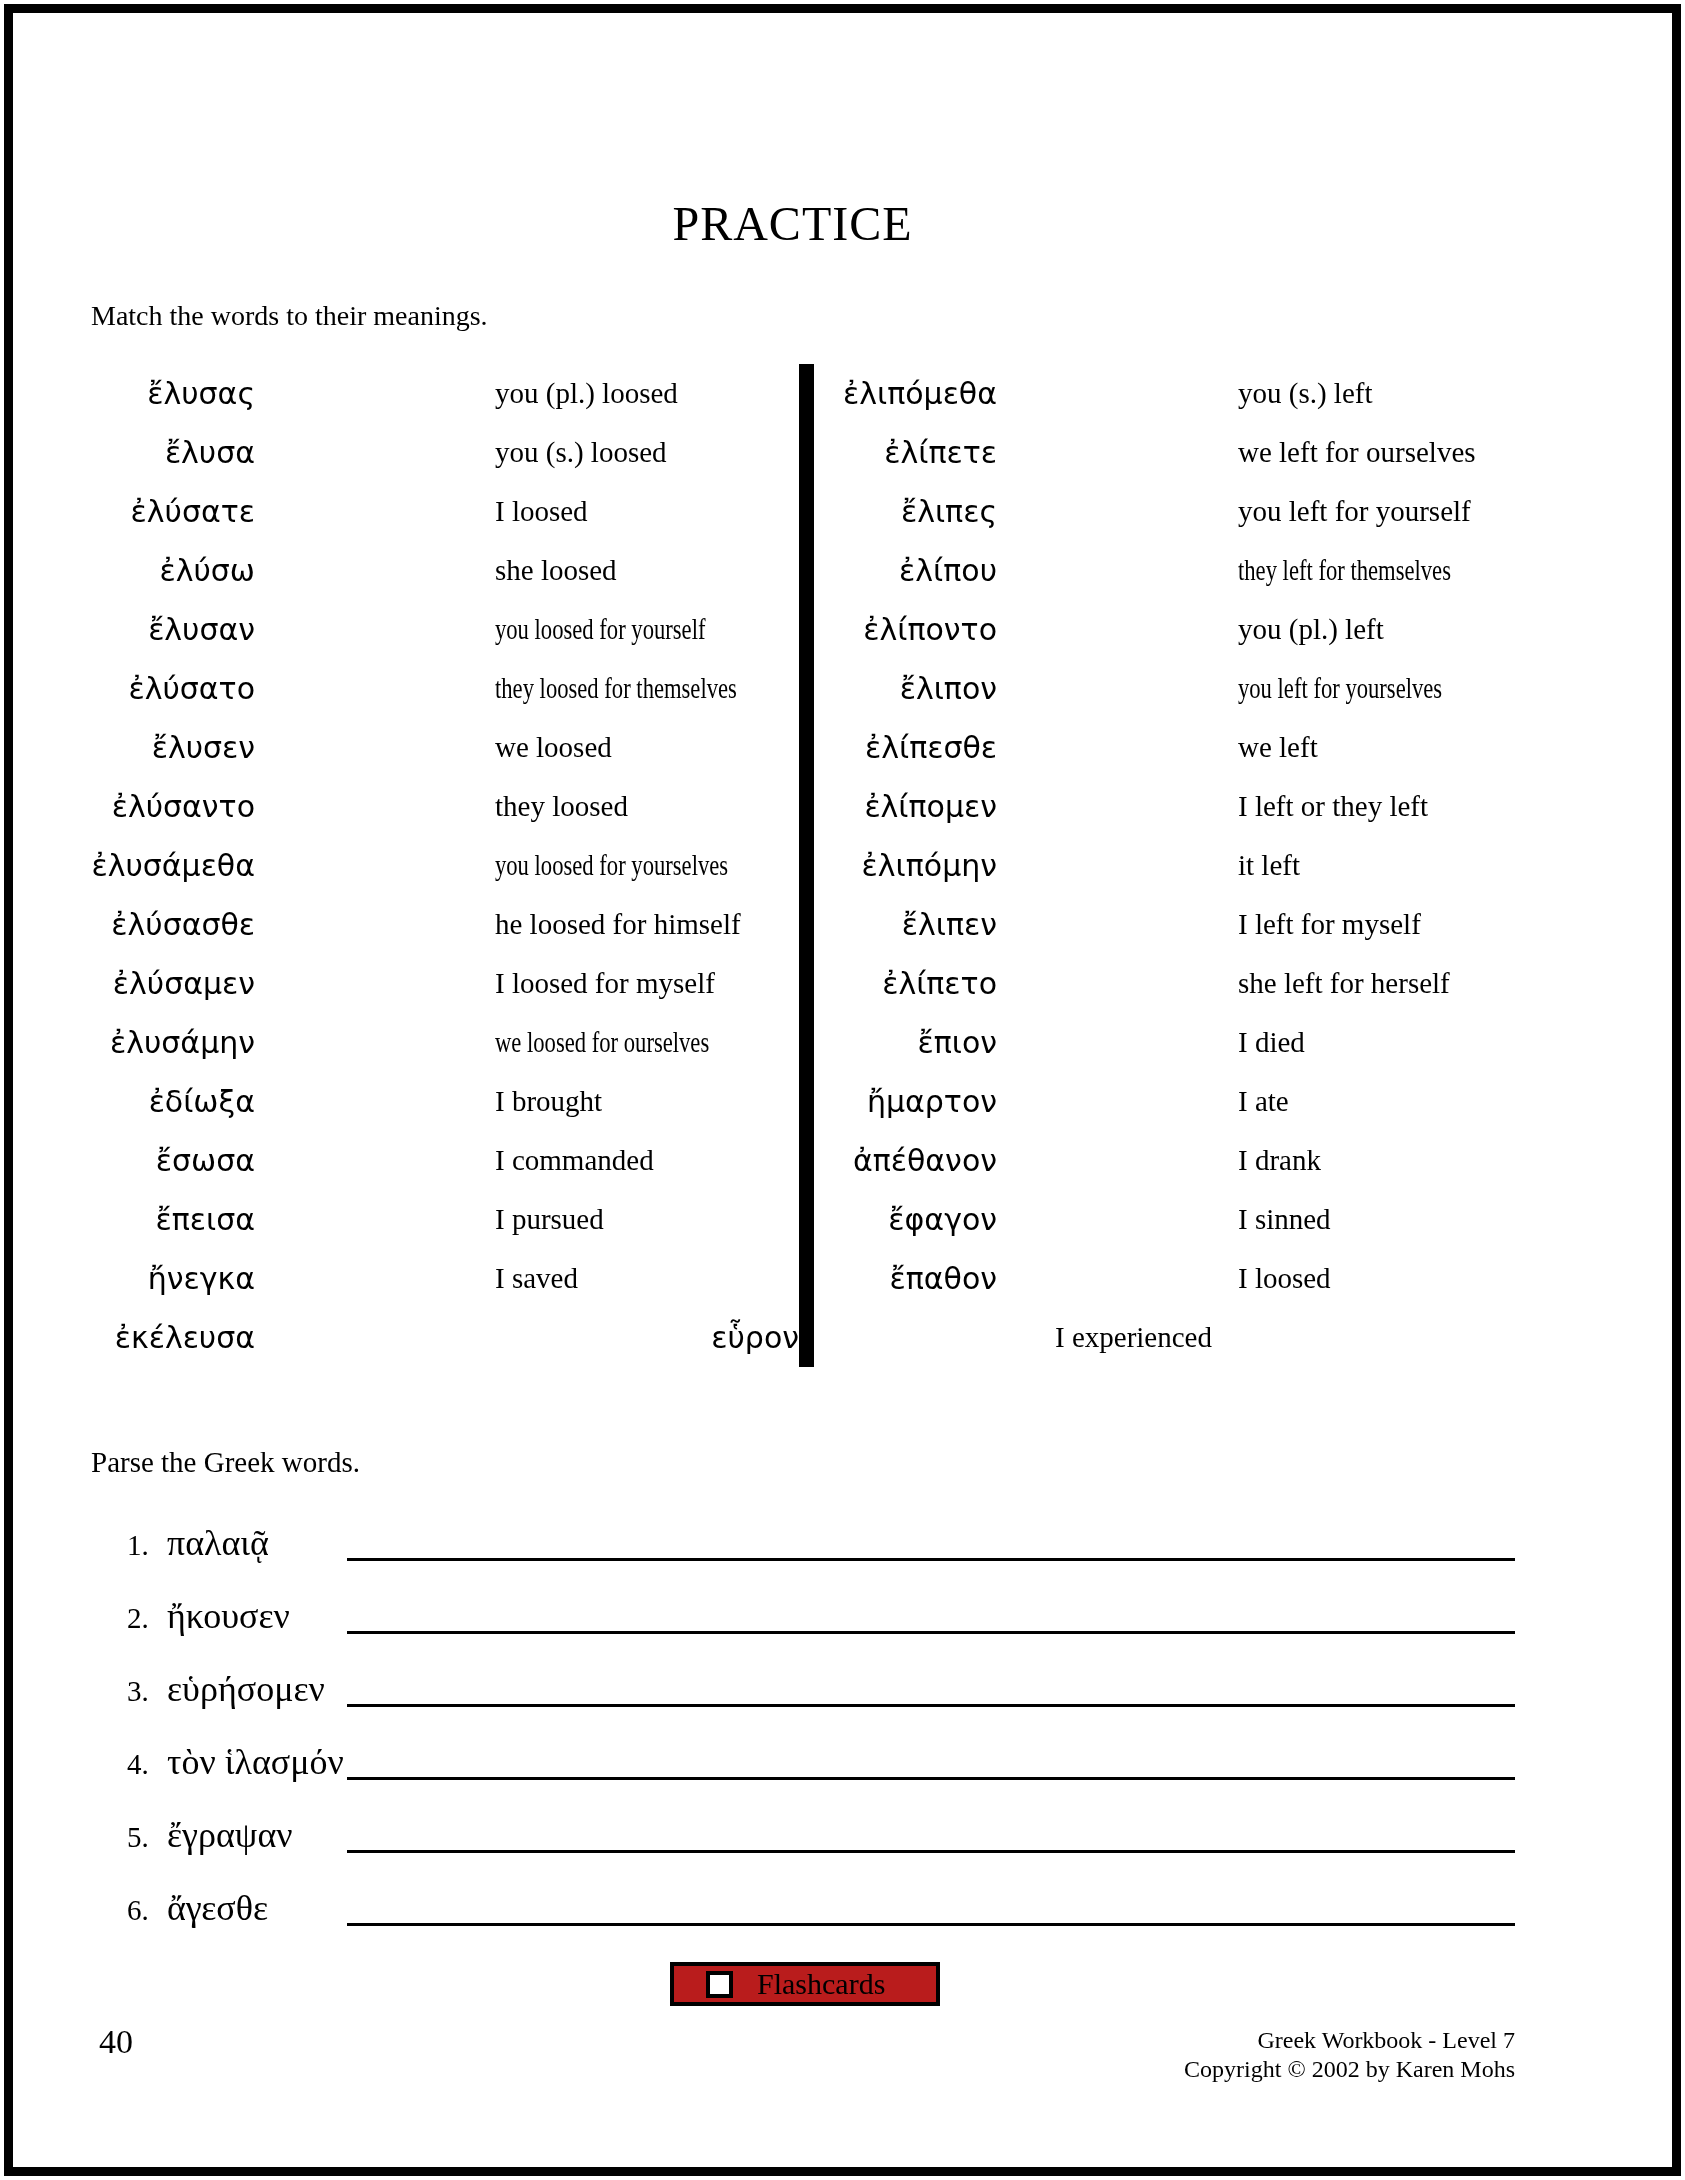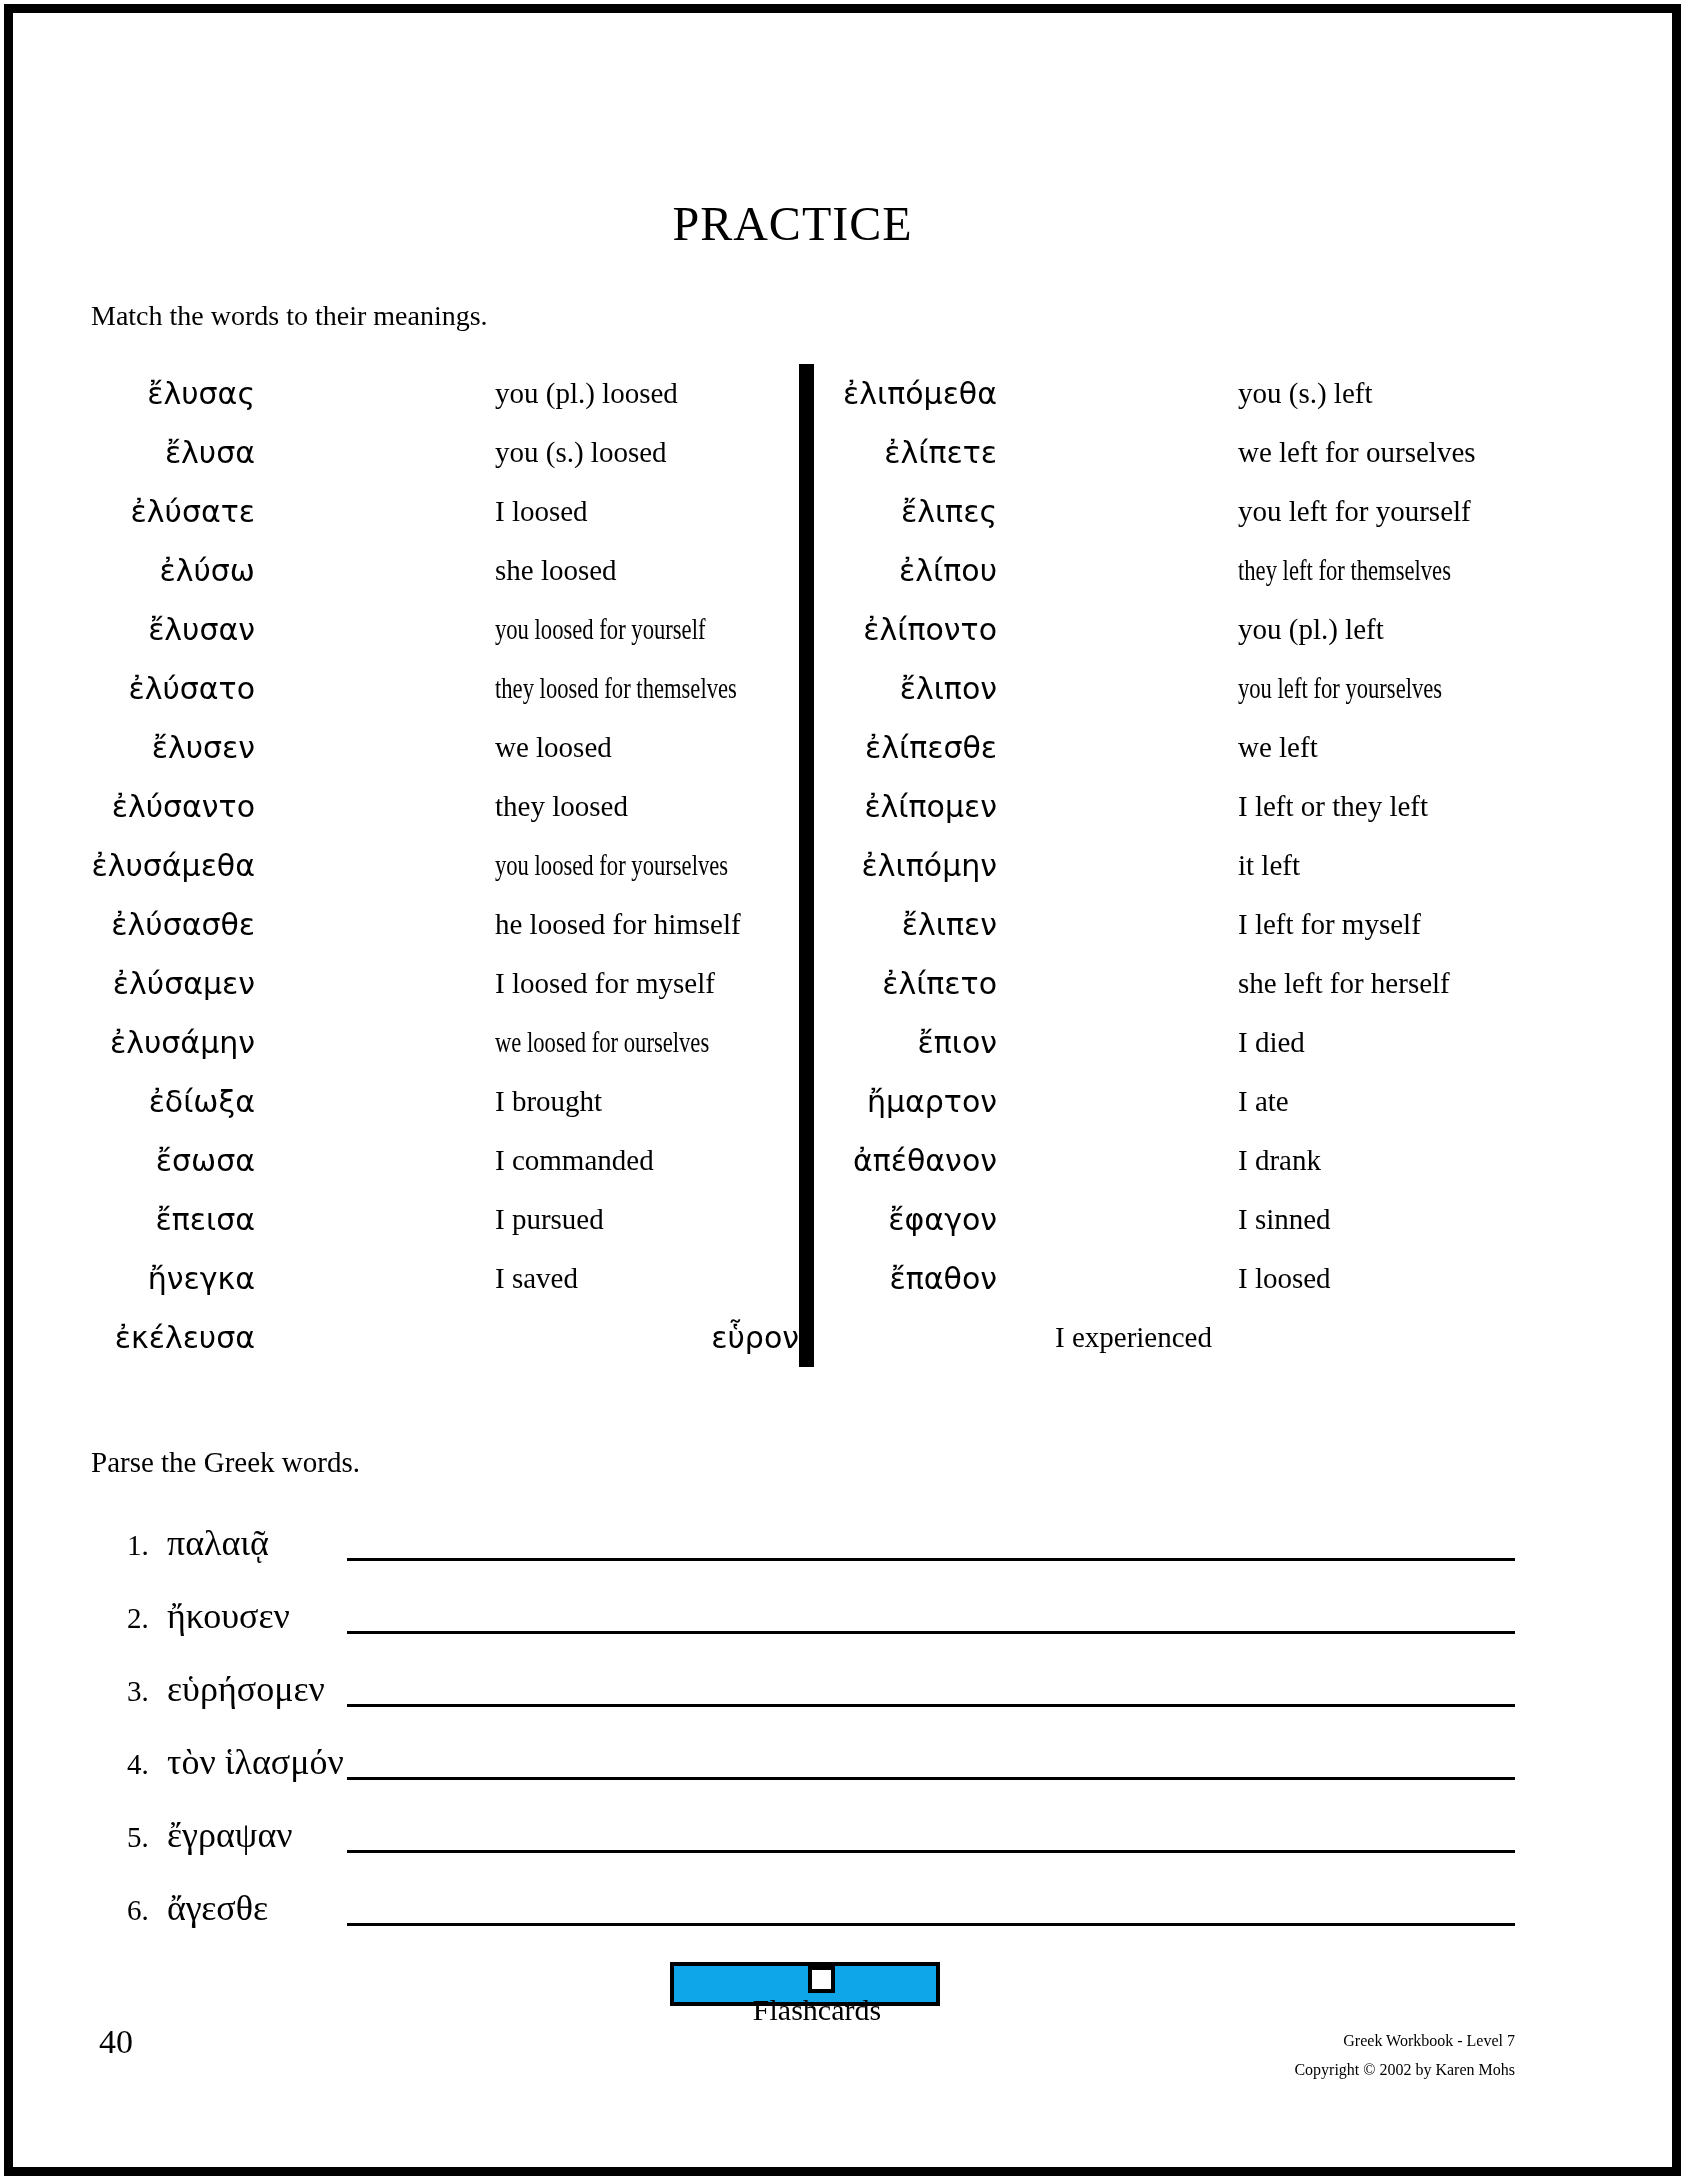--- a/index.html
+++ b/index.html
@@ -45,32 +45,32 @@
   .parse-list { position:absolute; left:127px; top:1501px; width:1388px; }
   .parse-item { display:flex; align-items:flex-end; height:73px; }
   .parse-label { flex:none; width:220px; display:flex; align-items:baseline; padding-bottom:10px; }
   .parse-num { font-size:29px; width:40px; flex:none; }
   .parse-greek { font-family:Liberation Serif, serif; font-size:36px; white-space:nowrap; }
   .parse-line { flex:1; height:0; border-bottom:3px solid #000; margin-bottom:13px; }
 
   .flashcards {
     position:absolute; left:670px; top:1962px; width:270px; height:44px;
     border:4px solid #000; box-sizing:border-box;
-    display:flex; align-items:center; cursor:pointer; background:#0ea5e9;flex-direction:column;
+    display:flex; align-items:center; cursor:pointer; background:#b91c1c;
   }
   .flashcards-checkbox {
     width:27px; height:27px; border:4px solid #000; box-sizing:border-box;
     margin-left:32px; flex:none; background:#fff;
   }
   .flashcards-label { font-size:30px; margin-left:24px; }
 
   .page-number { position:absolute; left:99px; top:2023px; font-size:34px; }
   .footer {
     position:absolute; right:170px; top:2026px;
-    text-align:right; font-size:16px; line-height:29px;
+    text-align:right; font-size:24px; line-height:29px;
   }
 </style>
 </head>
 <body>
 
 <div class="frame"></div>
 
 <h1 class="title">PRACTICE</h1>
 
 <p class="instr match-instr">Match the words to their meanings.</p>

